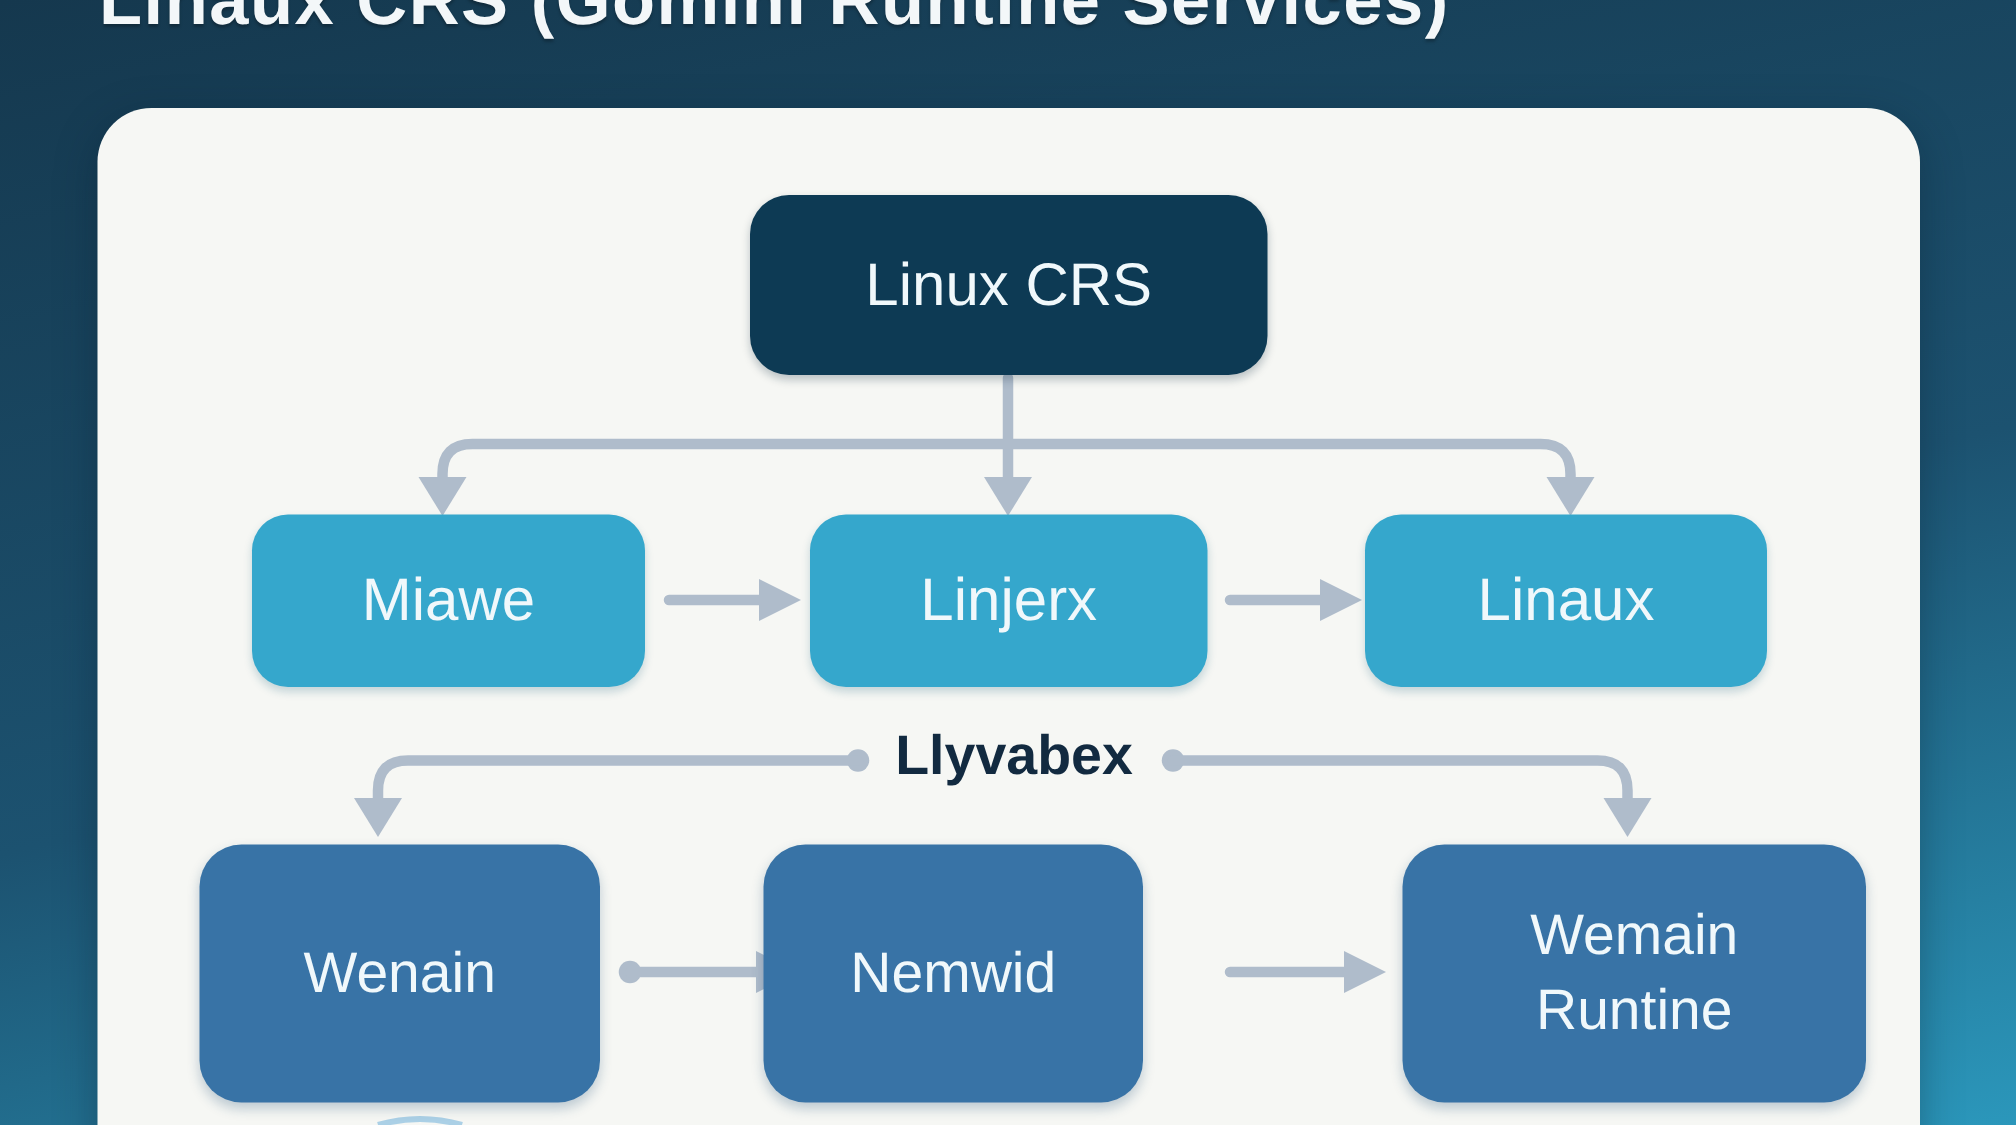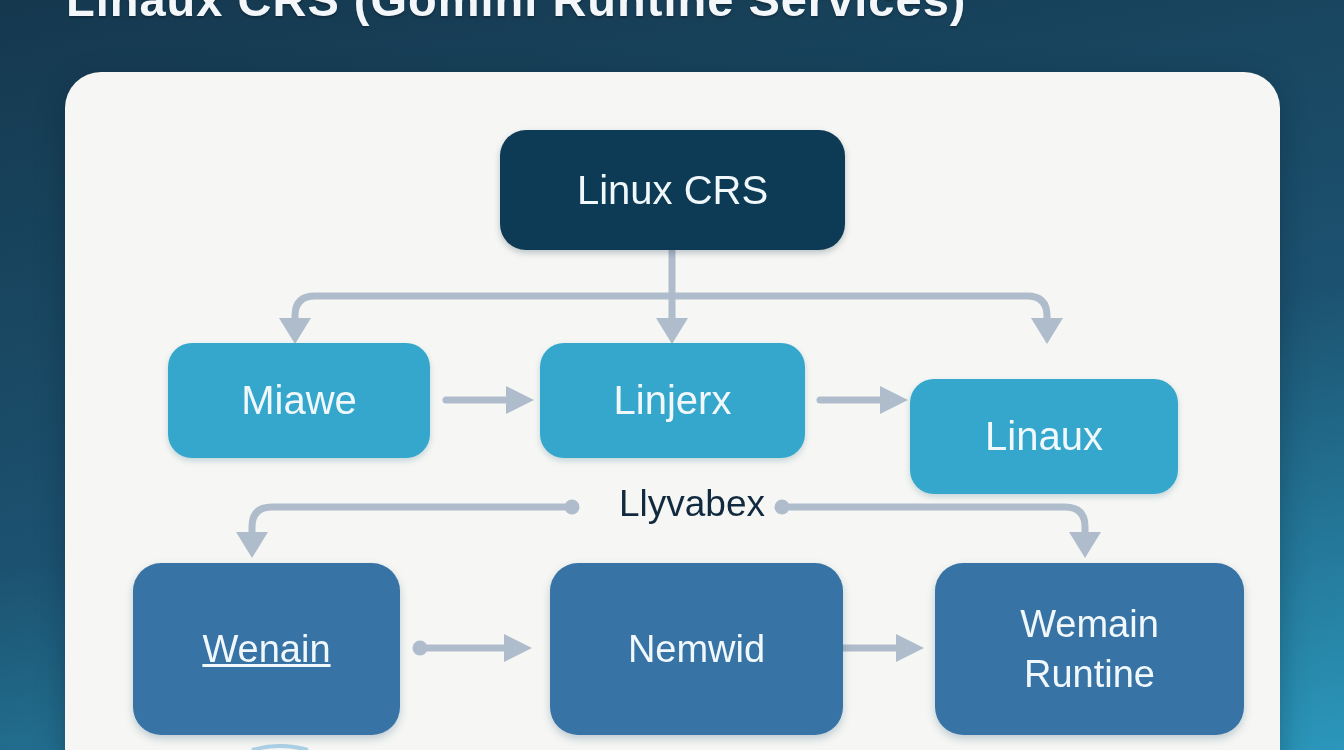--- a/index.html
+++ b/index.html
@@ -51,41 +51,41 @@
   .mid-node {
     top: 343px; height: 115px;
     background: var(--middle-box);
     border-radius: 24px;
     color: var(--node-text);
     font-size: 40px;
     box-shadow: 0 3px 6px rgba(20,90,120,0.22);
   }
   .mid-1 { left: 168px; width: 262px; }
   .mid-2 { left: 540px; width: 265px; }
-  .mid-3 { left: 910px; width: 268px; margin-top: 36px; }
+  .mid-3 { left: 910px; width: 268px; }
   .bottom-node {
     top: 563px; height: 172px;
     background: var(--bottom-box);
     border-radius: 28px;
     color: var(--node-text);
     font-size: 38px;
     line-height: 1.32;
     box-shadow: 0 4px 8px rgba(25,70,110,0.25);
     flex-direction: column;
   }
   .bottom-node span { display: block; }
-  .bot-1 { left: 133px; width: 267px; text-decoration: underline; }
-  .bot-2 { left: 550px; width: 293px; align-items: center; }
+  .bot-1 { left: 133px; width: 267px; }
+  .bot-2 { left: 509px; width: 253px; align-items: center; }
   .bot-3 { left: 935px; width: 309px; }
   .center-label {
     position: absolute;
-    left: 562px; top: 483px; width: 260px;
+    left: 546px; top: 483px; width: 260px;
     text-align: center;
     font-size: 37px;
-    font-weight: 400;
+    font-weight: 700;
     color: var(--center-label-text);
   }
   .arrows {
     position: absolute;
     left: 0; top: 0;
     width: 1344px; height: 750px;
     pointer-events: none;
   }
   .al {
     stroke: var(--arrow);

